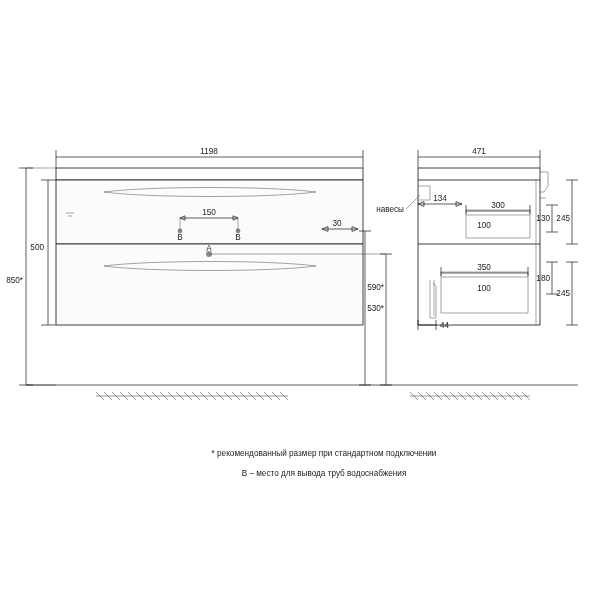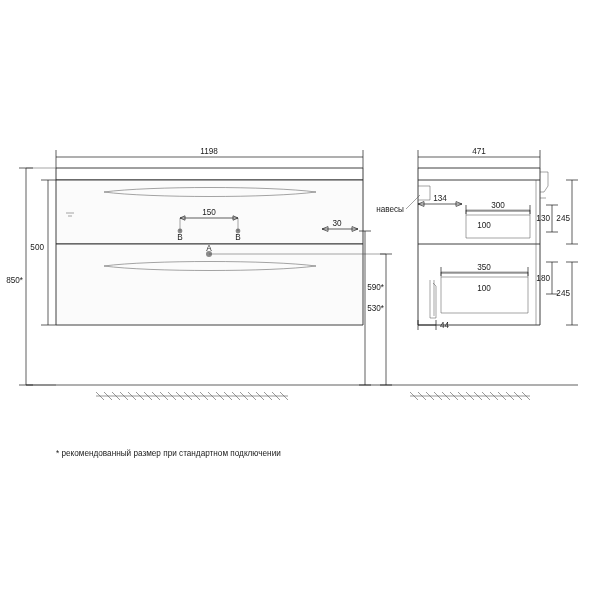--- a/index.html
+++ b/index.html
@@ -22,23 +22,24 @@
   }
   svg.drawing {
     position: absolute;
     left: 0;
     top: 0;
     width: 600px;
     height: 600px;
   }
   .legend {
     position: absolute;
-    left: 56px;
+    left: 64px;
     top: 444px;
     width: 520px;
+    text-align: center;
   }
   .legend .line {
     font-size: 8.2px;
     line-height: 20px;
     white-space: nowrap;
     color: #1b1b1b;
   }
   text {
     font-family: "Liberation Sans", sans-serif;
     fill: #1b1b1b;
@@ -307,15 +308,16 @@
         <line class="ln-hatch" x1="506" y1="392" x2="514" y2="400"></line>
         <line class="ln-hatch" x1="514" y1="392" x2="522" y2="400"></line>
         <line class="ln-hatch" x1="522" y1="392" x2="530" y2="400"></line>
       </g>
     </g>
 
   </svg>
 
   <div class="legend">
     <div class="line">* рекомендованный размер при стандартном подключении</div>
+    <div class="line">B – место для вывода труб водоснабжения</div>
   </div>
 
 </div>
 
 </body></html>

